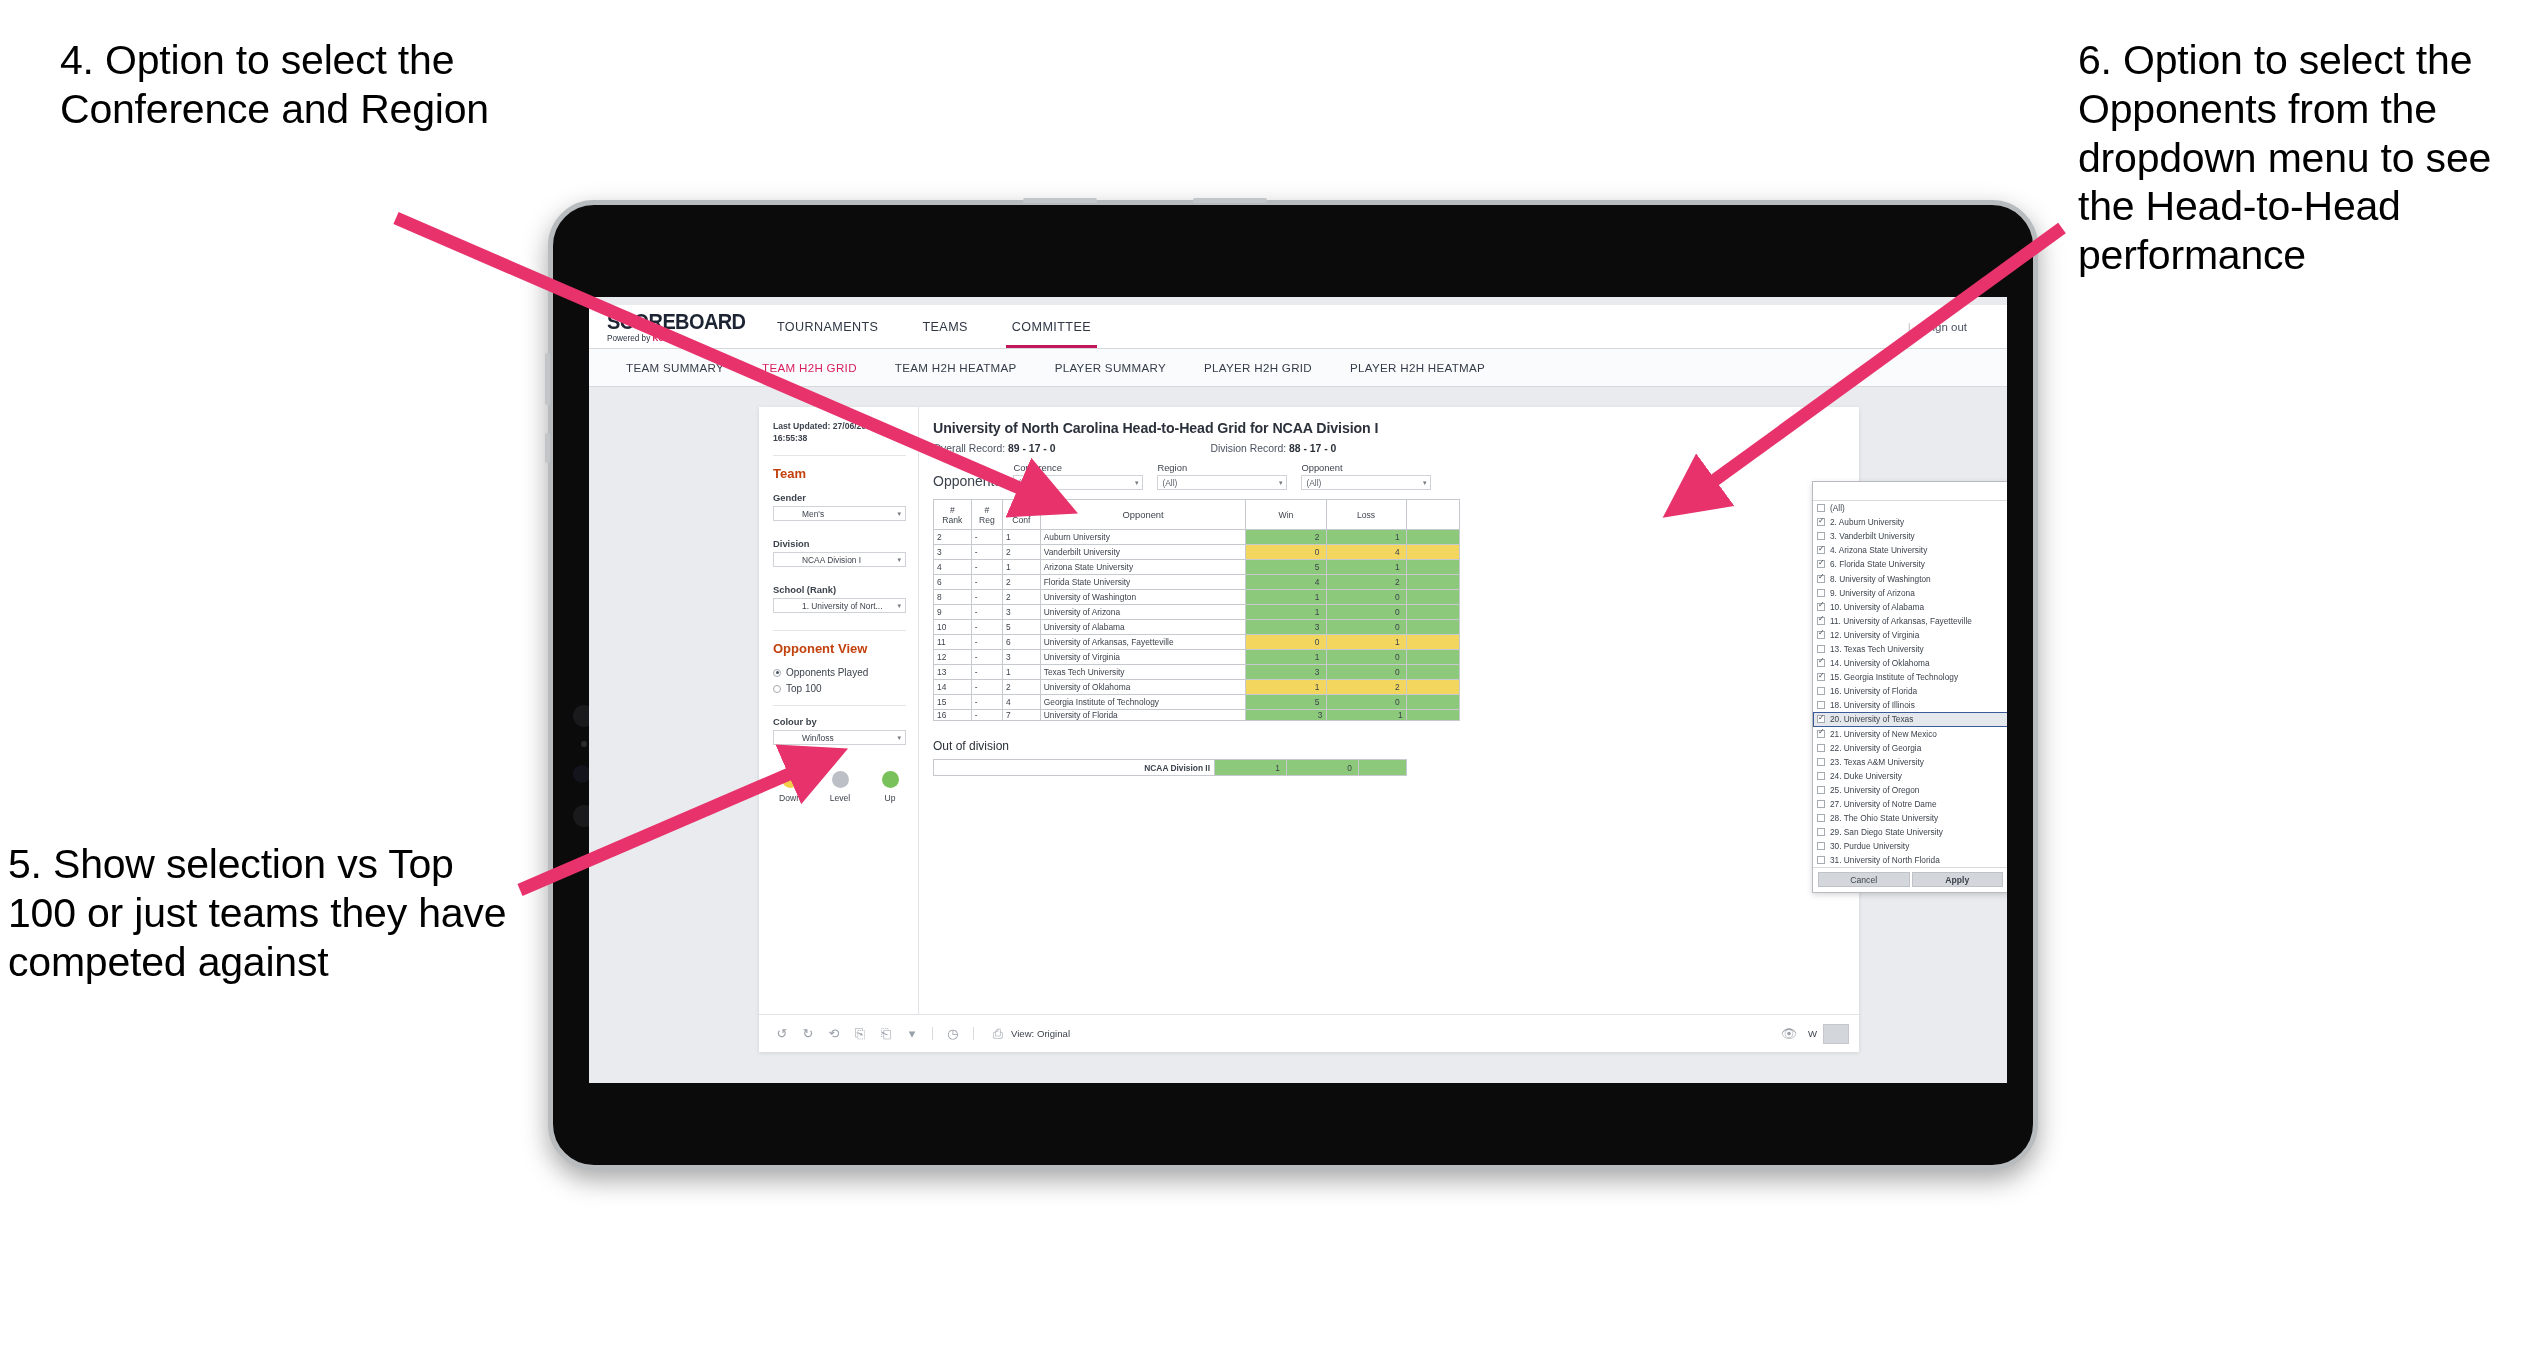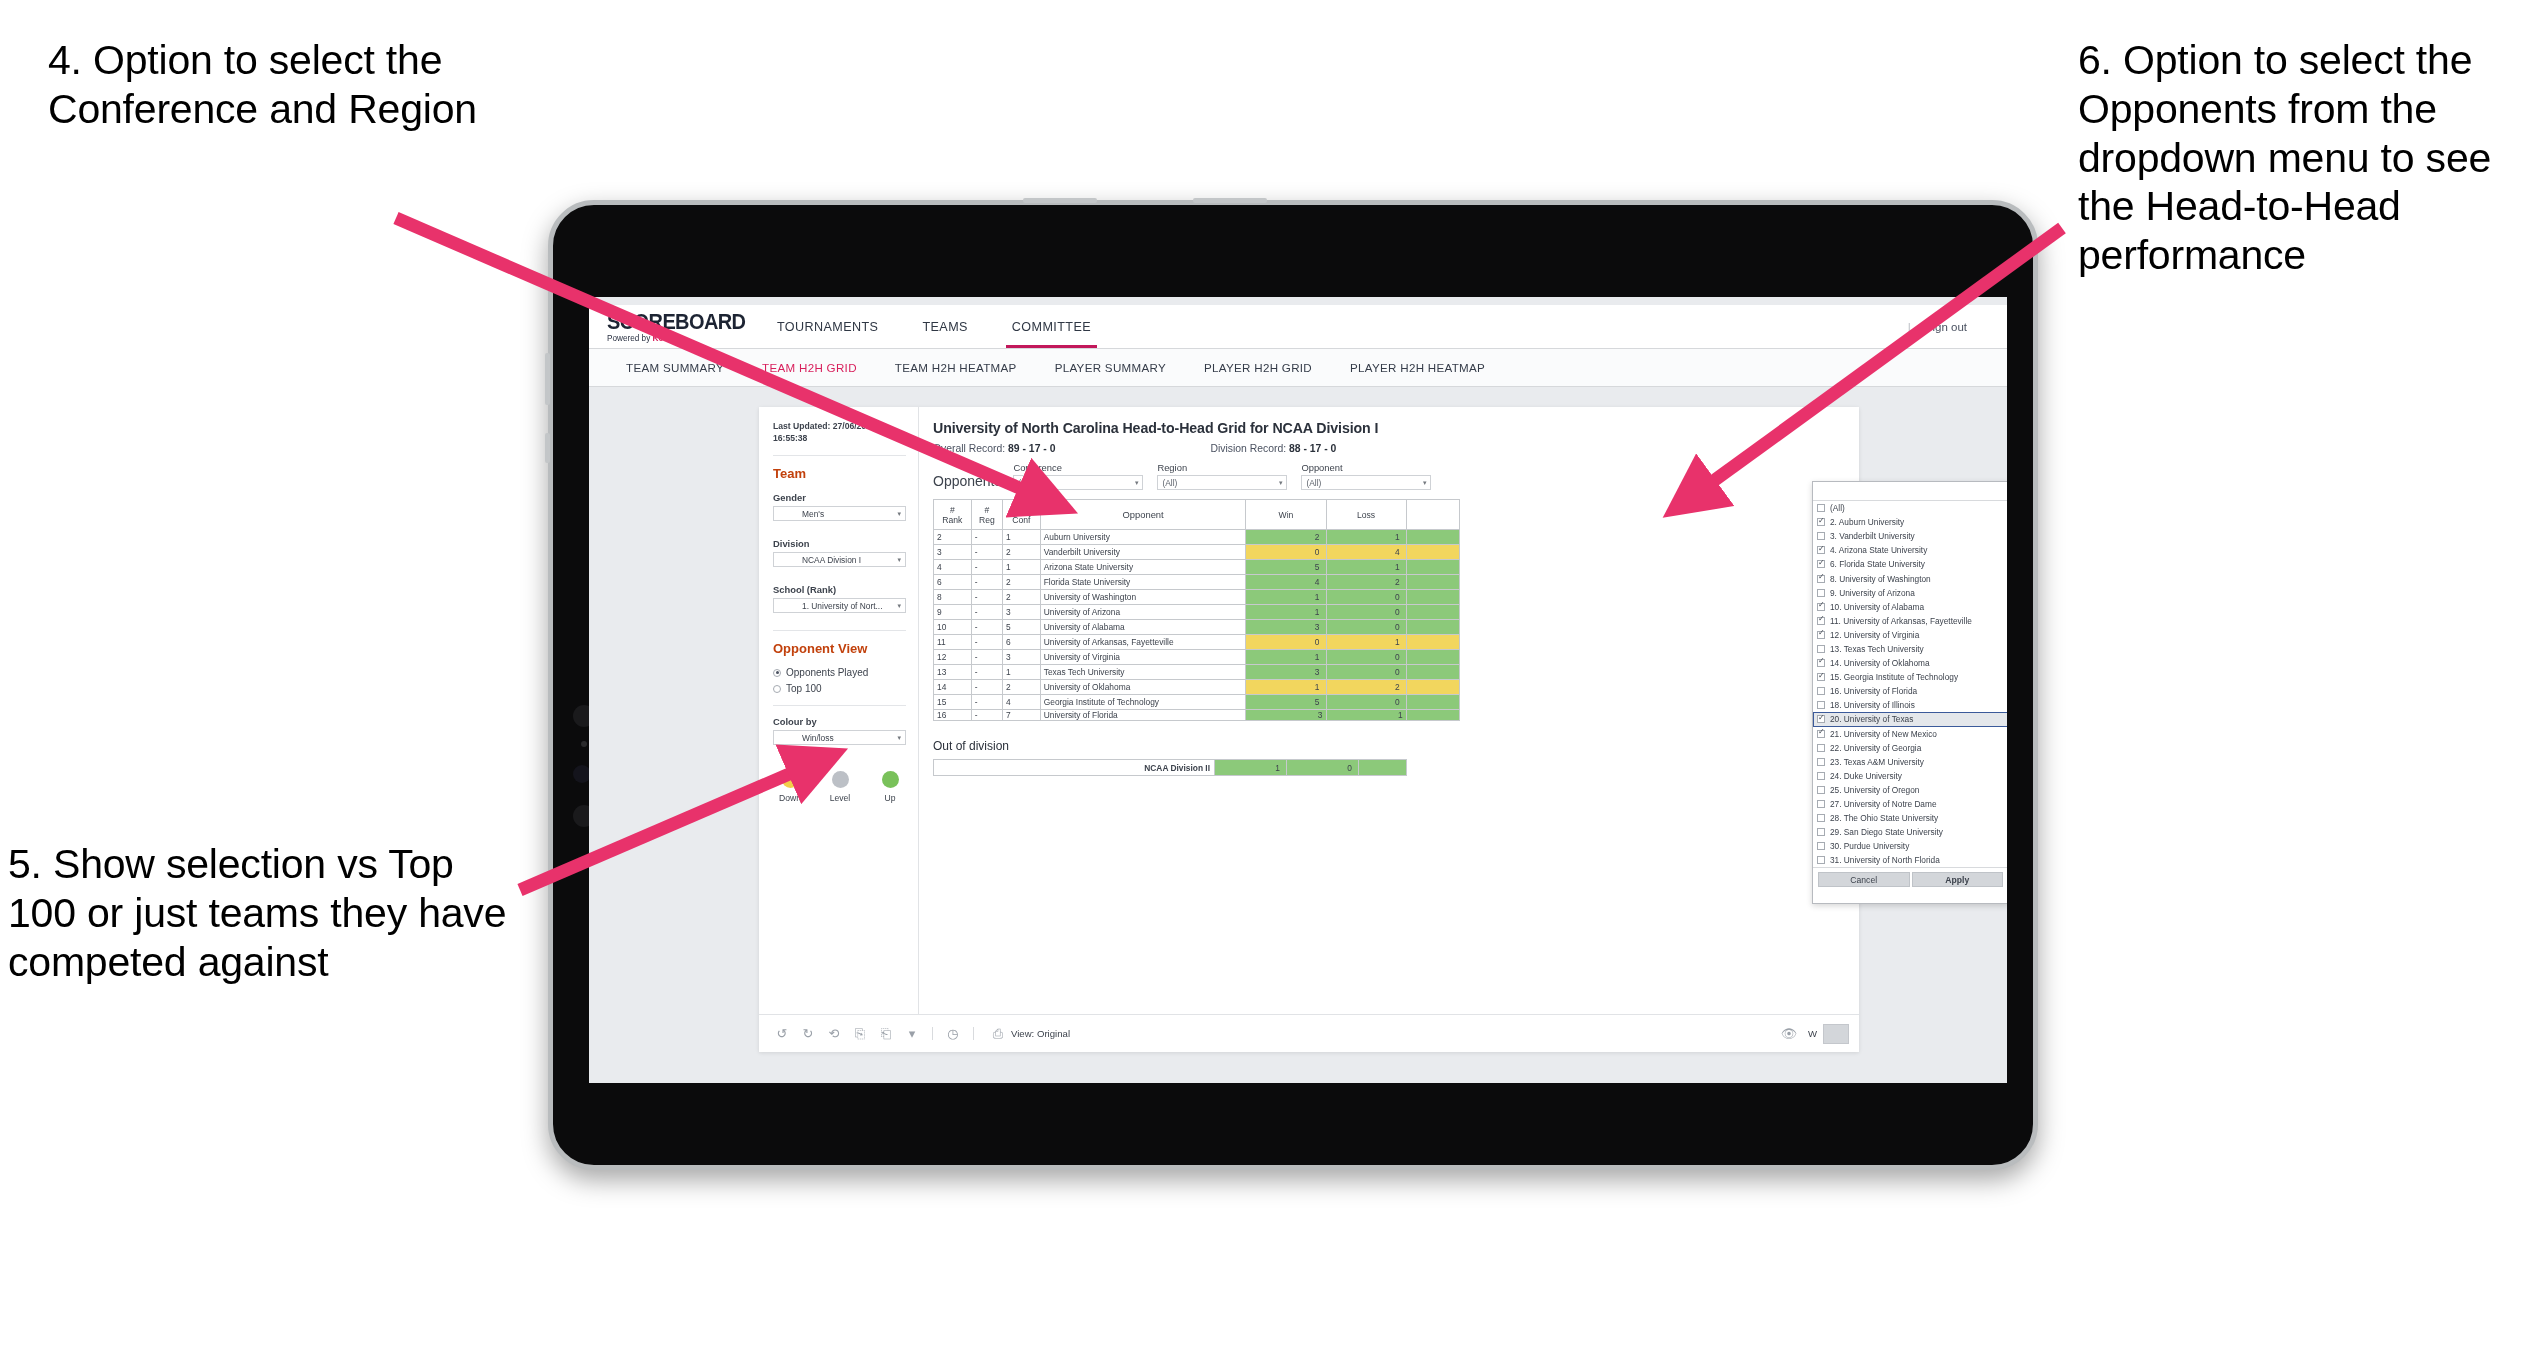--- a/index.html
+++ b/index.html
@@ -15,21 +15,21 @@
   
   .anno {
     position: absolute;
     font-family: "Liberation Sans", sans-serif;
     font-size: 41px;
     line-height: 1.19;
     color: #000;
     font-weight: 400;
     letter-spacing: -0.2px;
   }
-  #anno-4 { left: 48px;  top: 36px;  width: 520px; }
+  #anno-4 { left: 60px;  top: 36px;  width: 520px; }
   #anno-5 { left: 8px;  top: 840px; width: 500px; }
   #anno-6 { left: 2078px; top: 36px; width: 455px; }
 
   .arrow-svg { position:absolute; left:0; top:0; width:2533px; height:1363px; pointer-events:none; }
 
   
   #tablet {
     position: absolute;
     left: 548px; top: 200px;
     width: 1490px; height: 970px;
@@ -189,21 +189,21 @@
   }
   .opt-row.sel-hi { background:#e4e7eb; outline: 1.6px solid #3b5a9a; outline-offset:-1.6px; }
   .chk {
     width: 8px; height: 8px; border:1px solid #a6abb2; background:#fff;
     margin-right: 5px; flex:none; position:relative;
   }
   .chk.on::after {
     content:"✓"; position:absolute; left: 0px; top: -2.6px;
     font-size: 8px; color:#3d434d; line-height:1;
   }
-  #oppdrop-actions { display:flex; gap:2px; padding: 4px 5px 16px 5px; border-top:1px solid #d8dadd; }
+  #oppdrop-actions { display:flex; gap:2px; padding: 4px 5px 5px 5px; border-top:1px solid #d8dadd; }
   .drop-btn {
     flex:1; height:15px; background:#d3d6da; border:1px solid #bfc3c8;
     font-size: 8.6px; color:#3d434d; display:flex; align-items:center; justify-content:center;
     cursor:pointer;
   }
   .drop-btn.primary { font-weight:700; }
 
   
   #toolbar {
     position:absolute; left:0; right:0; bottom:0; height:38px;

